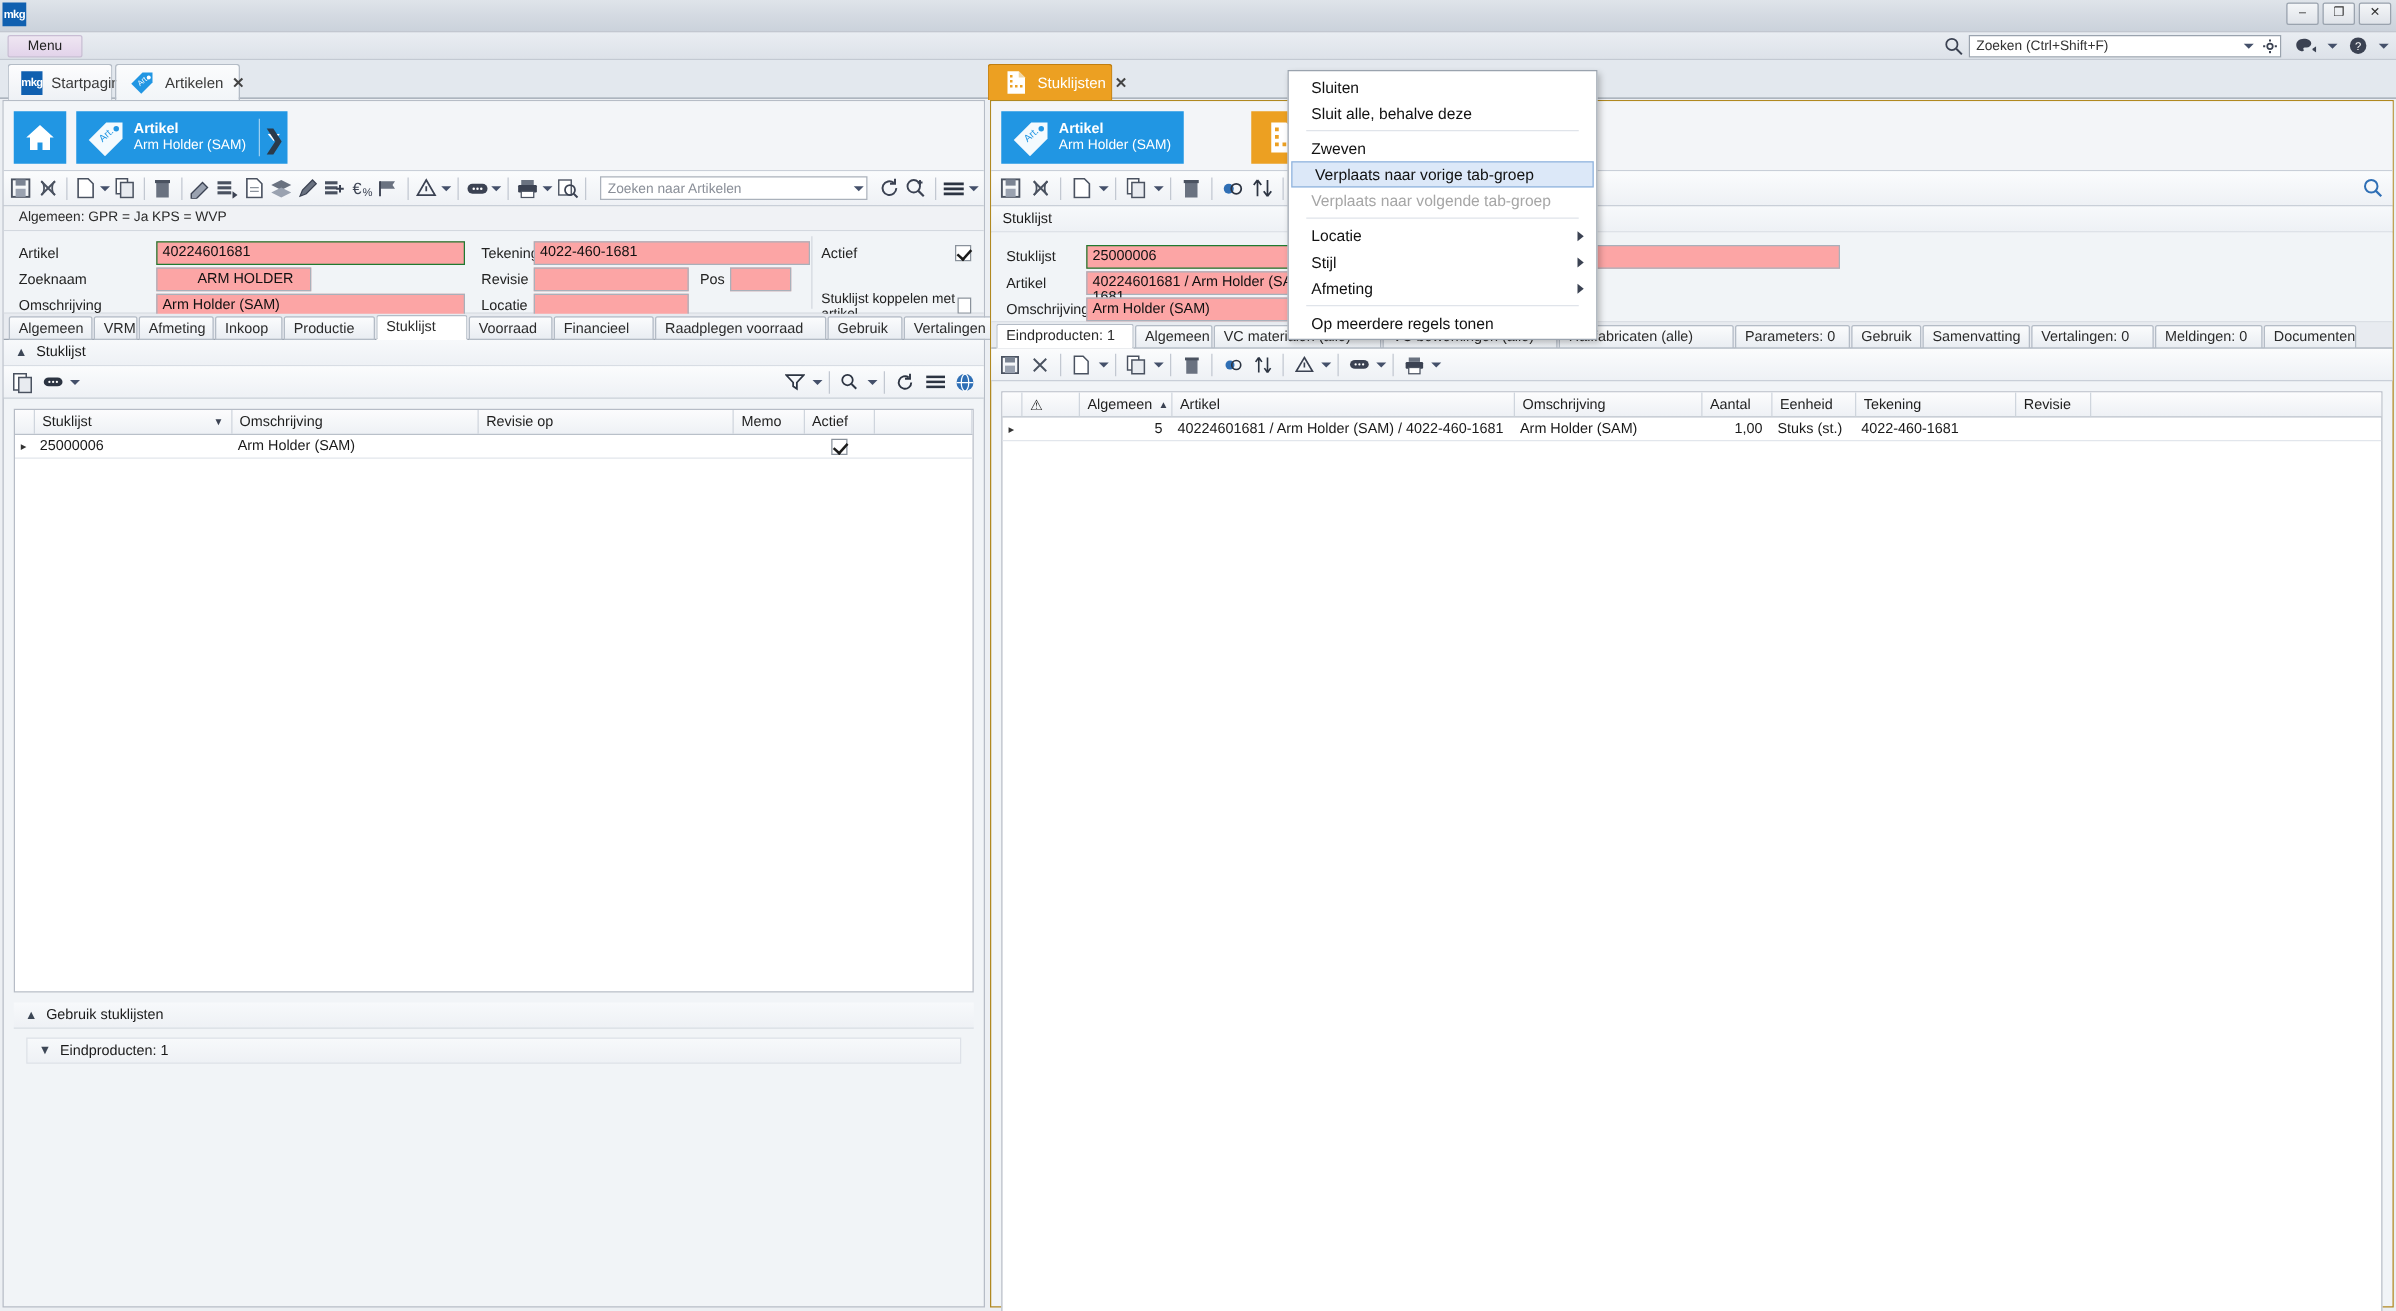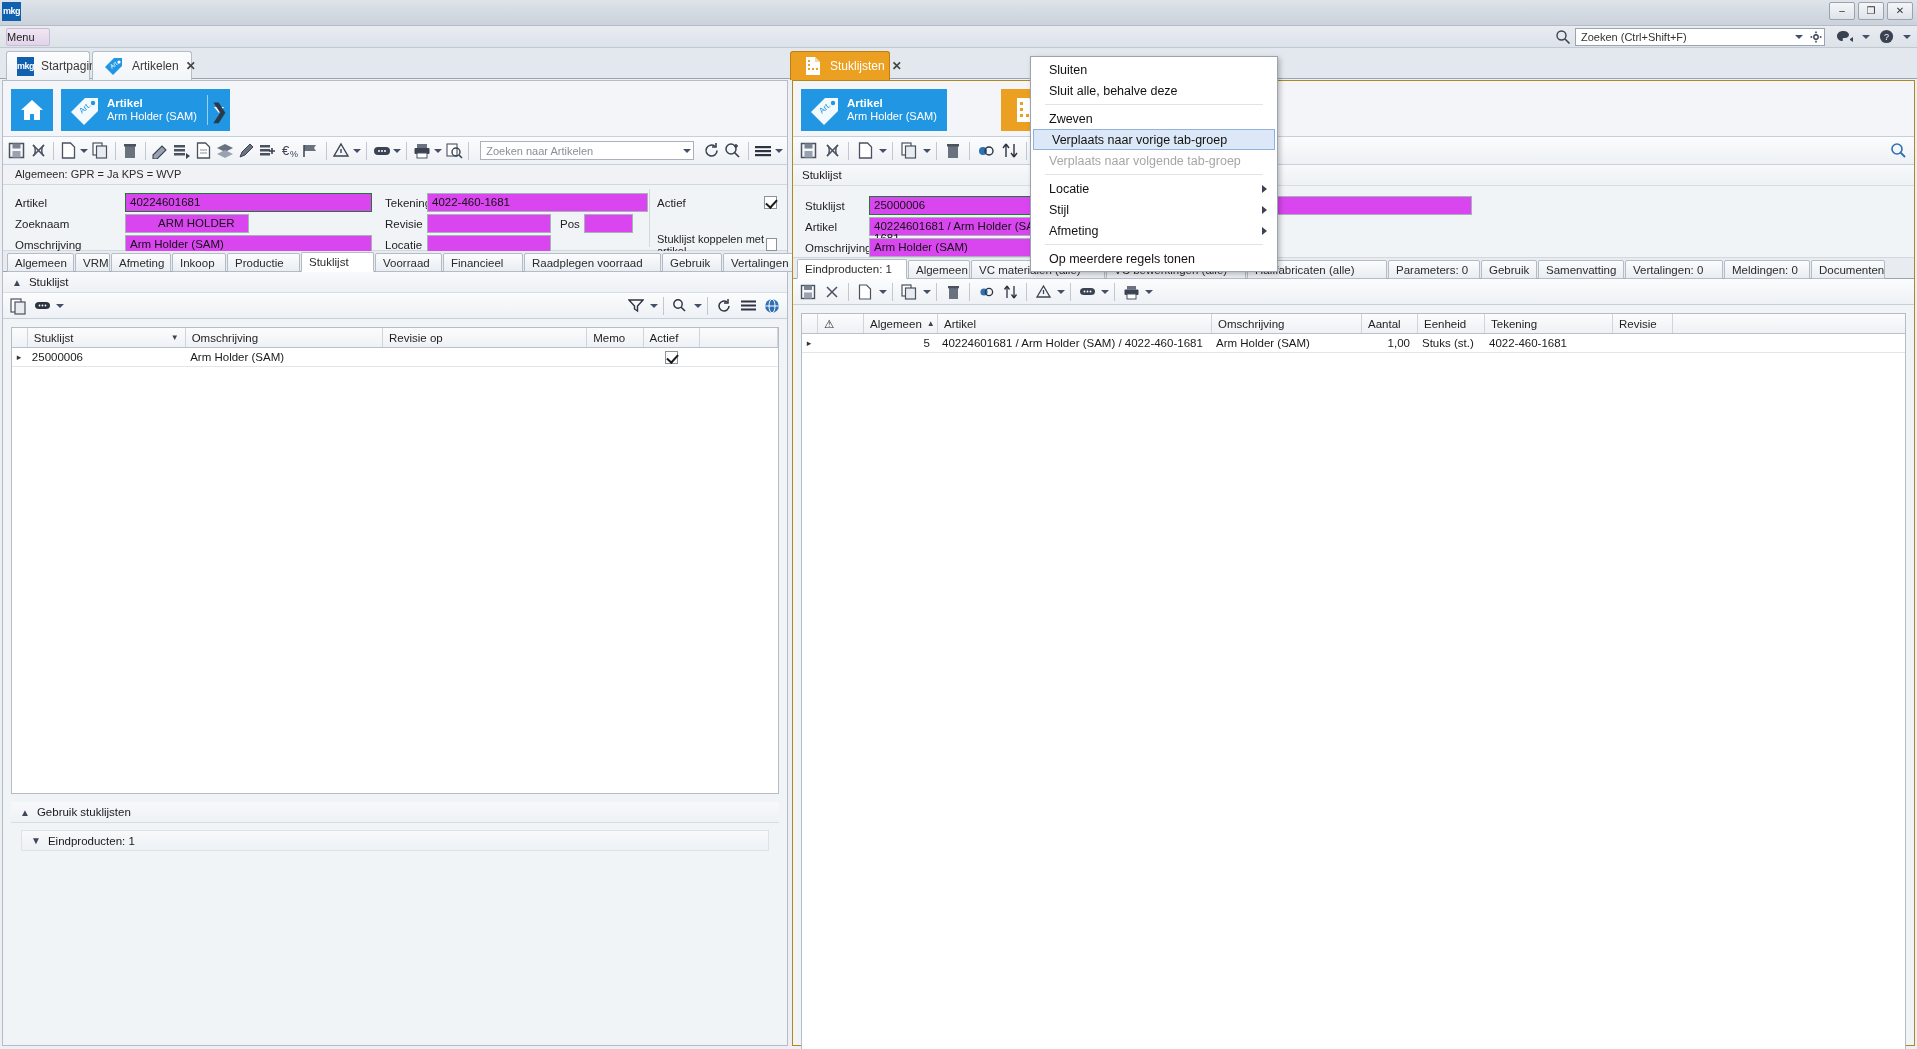--- a/index.html
+++ b/index.html
@@ -36,24 +36,24 @@
     font-size: 10px; color: #333; text-align: center; line-height: 16px;
   }
 
   
   .menurow {
     position: absolute; left: 0; top: 26px; width: 1917px; height: 22px;
     background: linear-gradient(to bottom,#e9edf2,#dde2e9);
     border-bottom: 1px solid #c3c9d2;
   }
   .menu-btn {
-    position: absolute; left: 6px; top: 2px; width: 44px; height: 18px;
+    position: absolute; left: 6px; top: 2px; width: 60px; height: 18px;
     background: linear-gradient(to bottom,#efe6f2,#e2d3ea);
     border: 1px solid #c9bdd4; border-radius: 2px;
-    font-size: 11px; line-height: 16px; color: #222;
+    font-size: 11px; text-align: center; line-height: 16px; color: #222;
   }
   .search-wrap { position: absolute; right: 92px; top: 2px; display: flex; align-items: center; }
   .search-ico { width: 16px; height: 16px; margin-right: 4px; }
   .search-box {
     width: 250px; height: 18px; background: #fff; border: 1px solid #9aa3ae;
     display: flex; align-items: center; padding: 0 2px 0 5px; font-size: 11px; color: #333;
   }
   .search-box .txt { flex: 1; }
   .caret { width: 0; height: 0; border-left: 4px solid transparent; border-right: 4px solid transparent; border-top: 4px solid #44506a; }
   .gear { margin-left: 7px; width: 12px; height: 12px; }
@@ -119,21 +119,21 @@
   .tb-search .txt { flex: 1; }
 
   
   .statstrip { height: 20px; background: #f0f2f5; border-bottom: 1px solid #d3d8df; font-size: 11px; color: #2b2b2b; padding: 3px 0 0 12px; }
 
   
   .formarea { position: relative; height: 66px; background: #f1f4f7; border-bottom: 1px solid #d3d8df; }
   .frow { position: absolute; height: 19px; display: flex; align-items: center; }
   .flabel { font-size: 11.5px; color: #222; }
   .finput {
-    height: 19px; background: #d946ef; border: 1px solid #a9b0ba; font-size: 11.5px;
+    height: 19px; background: #fca5a5; border: 1px solid #a9b0ba; font-size: 11.5px;
     color: #111; padding: 2px 4px 0 4px;
   }
   .finput.green { border: 1px solid #1f7a30; }
   .chk { width: 13px; height: 13px; border: 1px solid #8a929c; background: #fff; display:inline-block; position: relative;}
   .chk.on::after {
     content: ""; position: absolute; left: 3px; top: 0px; width: 5px; height: 9px;
     border: solid #1b1b1b; border-width: 0 2px 2px 0; transform: rotate(42deg);
   }
   .vdiv { position: absolute; width: 1px; background: #d3d8df; }
 

